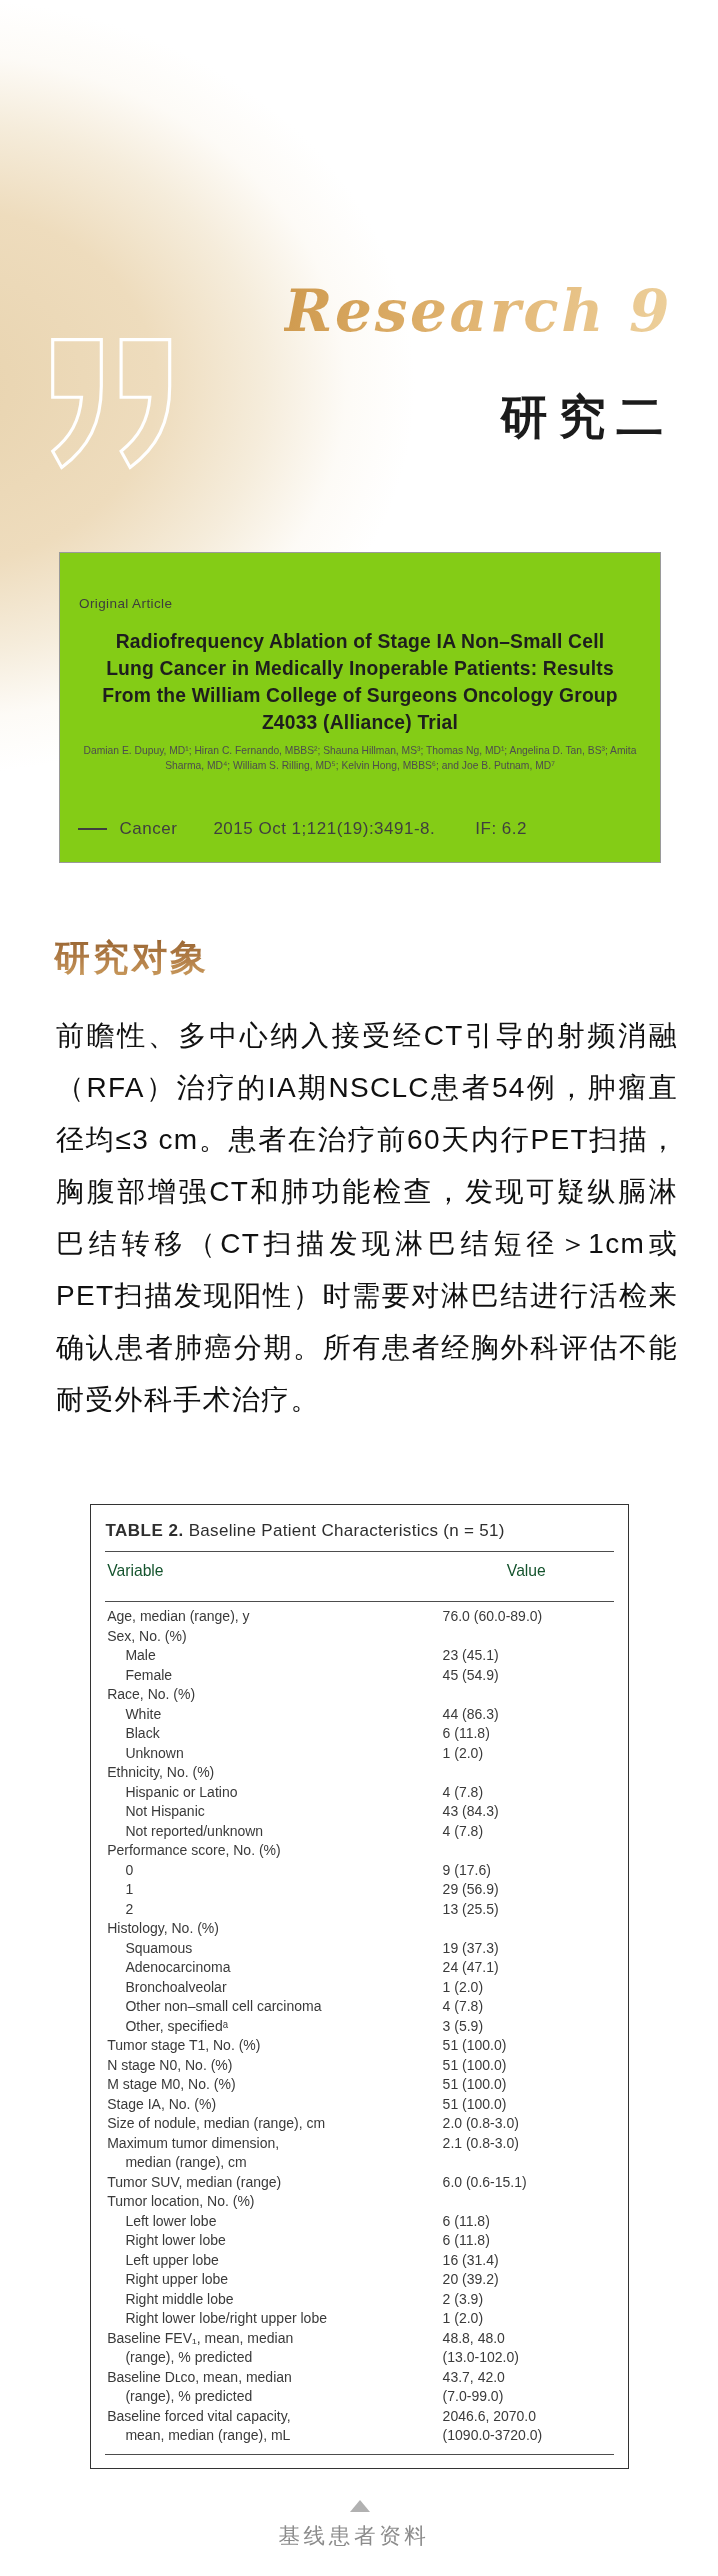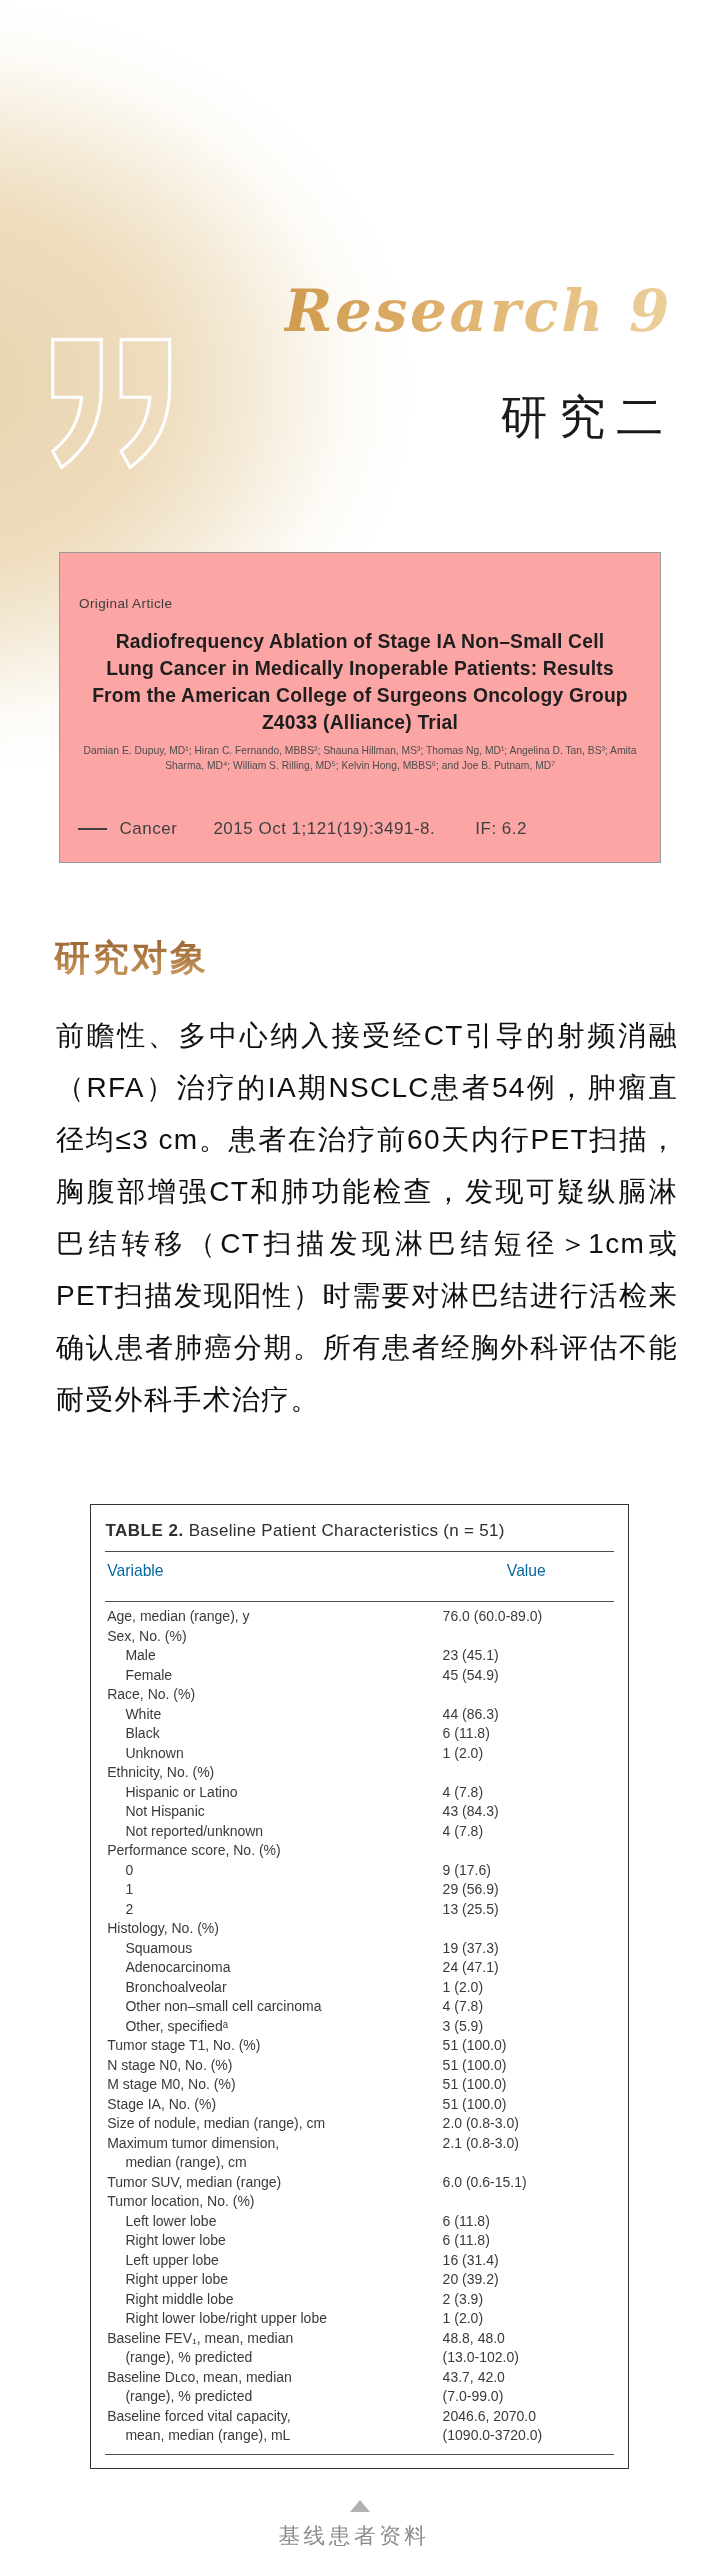--- a/index.html
+++ b/index.html
@@ -23,28 +23,28 @@
     position:absolute; right:47px; top:277px;
     font-family:"DejaVu Serif","Liberation Serif",serif;
     font-style:italic; font-weight:600; font-size:58px; letter-spacing:2.7px;
     background:linear-gradient(100deg,#cf9a4e 0%,#e3b877 55%,#edd09c 100%);
     -webkit-background-clip:text; background-clip:text; color:transparent;
     white-space:nowrap;
   }
   .cn-title {
     position:absolute; right:45px; top:386px;
     font-family:"Liberation Serif","DejaVu Serif",serif;
-    font-weight:400; font-size:47px; color:#1b1b1b; letter-spacing:10.8px;
+    font-weight:700; font-size:47px; color:#1b1b1b; letter-spacing:10.8px;
     white-space:nowrap;
   }
 
   
   .paper-card {
     position:absolute; left:59px; top:552px; width:602px; height:311px;
-    background:#fca5a5; border:0.9px solid #9a9a9a;
+    background:#84cc16; border:0.9px solid #9a9a9a;
   }
   .paper-tag {
     position:absolute; left:19px; top:43px;
     font-size:13.5px; color:#3d3d3d; letter-spacing:0.4px;
   }
   .paper-title {
     position:absolute; left:32px; right:32px; top:75px;
     text-align:center; font-weight:700; font-size:19.3px; line-height:27px;
     color:#1e1e1e; letter-spacing:0.2px;
   }
@@ -78,21 +78,21 @@
   
   .table-figure {
     position:absolute; left:90px; top:1504px; width:539px; height:965px;
     background:#ffffff; border:1.8px solid #333333;
     padding:16px 14.4px 0 14.4px;
     color:#3a3a3a; font-family:"Liberation Sans","DejaVu Sans",sans-serif;
   }
   .table-title { font-size:17px; letter-spacing:0.3px; color:#2e2e2e; }
   .table-title b { letter-spacing:0.5px; }
   .t-rule { border-top:1.8px solid #4d4d4d; margin-top:10px; }
-  .t-header { display:flex; padding:10px 1.8px 10.8px 1.8px; font-size:15.7px; color:#0369a1; }
+  .t-header { display:flex; padding:10px 1.8px 10.8px 1.8px; font-size:15.7px; color:#14532d; }
   .t-header-variable { flex:1; }
   .t-header-value { width:171px; text-align:center; }
   .t-body { margin-top:5.4px; }
   .t-row { display:flex; font-size:14px; line-height:19.5px; }
   .t-label { flex:1; padding-left:1.8px; }
   .t-row.ind1 .t-label { padding-left:20px; }
   .t-value { width:171px; text-align:left; }
   .t-rule-bottom { border-top:1.8px solid #4d4d4d; margin-top:8px; }
 
   
@@ -116,21 +116,21 @@
   <svg width="128" height="144" viewBox="0 0 142 160" fill="none">
     <path d="M4 4 H58 V56 C58 96 44 124 14 146 L4 128 C24 112 34 94 36 68 H4 Z" stroke="#ffffff" stroke-width="3.5" fill="none"></path>
     <path d="M80 4 H134 V56 C134 96 120 124 90 146 L80 128 C100 112 110 94 112 68 H80 Z" stroke="#ffffff" stroke-width="3.5" fill="none"></path>
   </svg>
 </div>
 <div class="research-script">Research 9</div>
 <div class="cn-title">研究二</div>
 
 <div class="paper-card">
   <div class="paper-tag">Original Article</div>
-  <div class="paper-title">Radiofrequency Ablation of Stage IA Non–Small Cell Lung Cancer in Medically Inoperable Patients: Results From the American College of Surgeons Oncology Group Z4033 (Alliance) Trial</div>
+  <div class="paper-title">Radiofrequency Ablation of Stage IA Non–Small Cell Lung Cancer in Medically Inoperable Patients: Results From the William College of Surgeons Oncology Group Z4033 (Alliance) Trial</div>
   <div class="paper-authors">Damian E. Dupuy, MD¹; Hiran C. Fernando, MBBS²; Shauna Hillman, MS³; Thomas Ng, MD¹; Angelina D. Tan, BS³; Amita Sharma, MD⁴; William S. Rilling, MD⁵; Kelvin Hong, MBBS⁶; and Joe B. Putnam, MD⁷</div>
   <div class="journal-row">
     <span class="journal-dash"></span>
     <span class="journal-name">Cancer</span>
     <span class="journal-citation">2015 Oct 1;121(19):3491-8.</span>
     <span class="journal-if">IF: 6.2</span>
   </div>
 </div>
 
 <div class="section-heading">研究对象</div>

